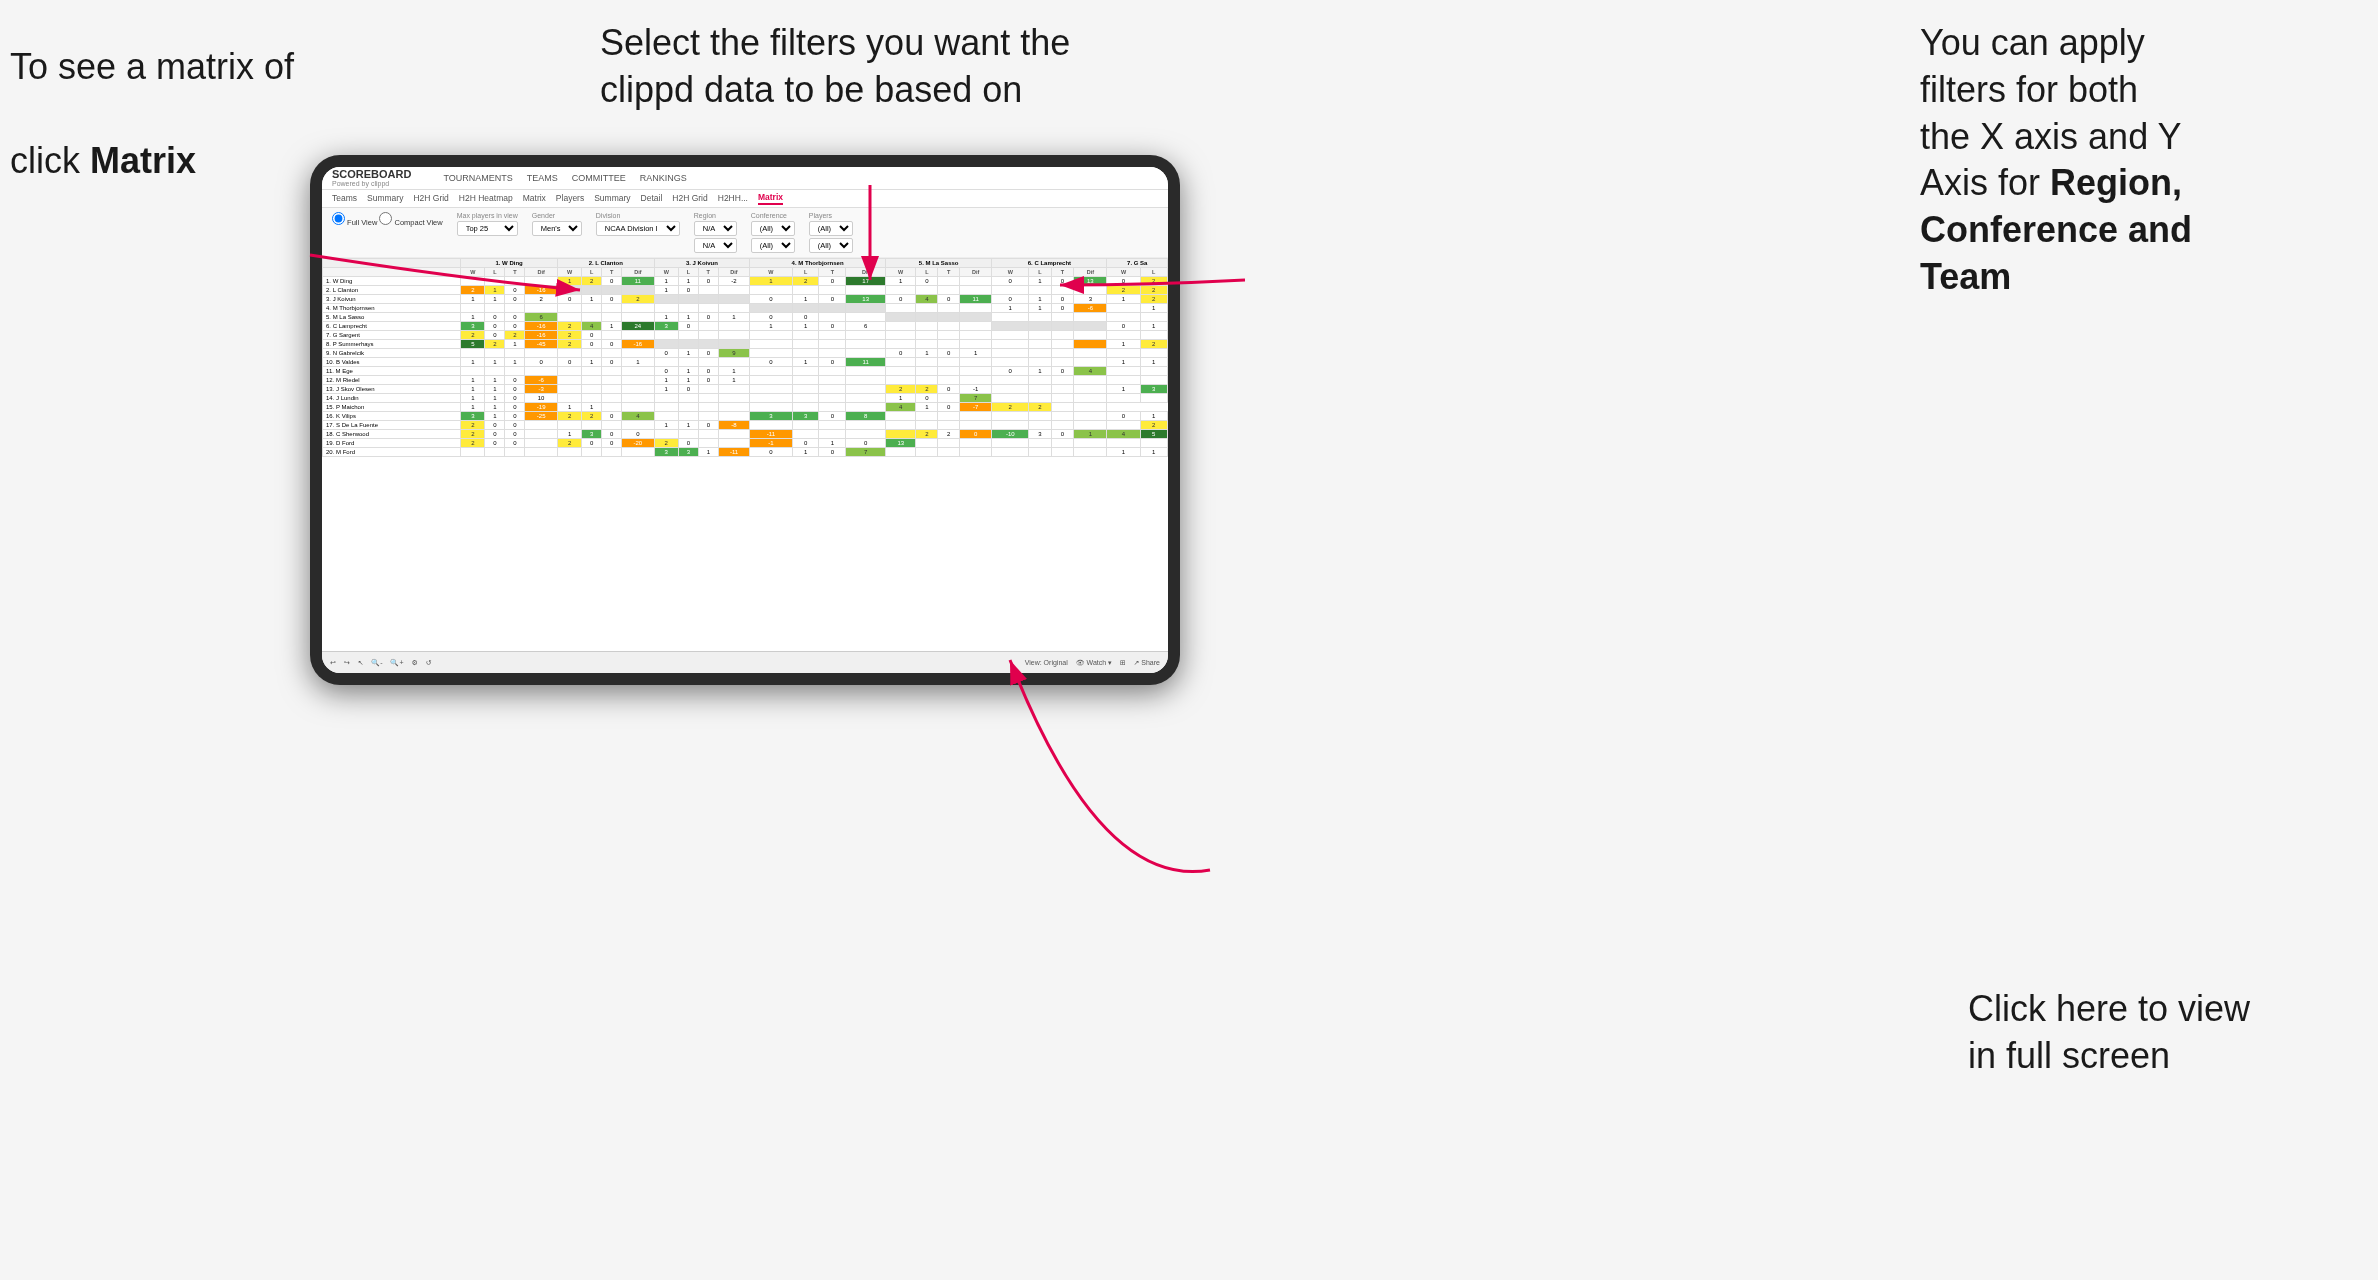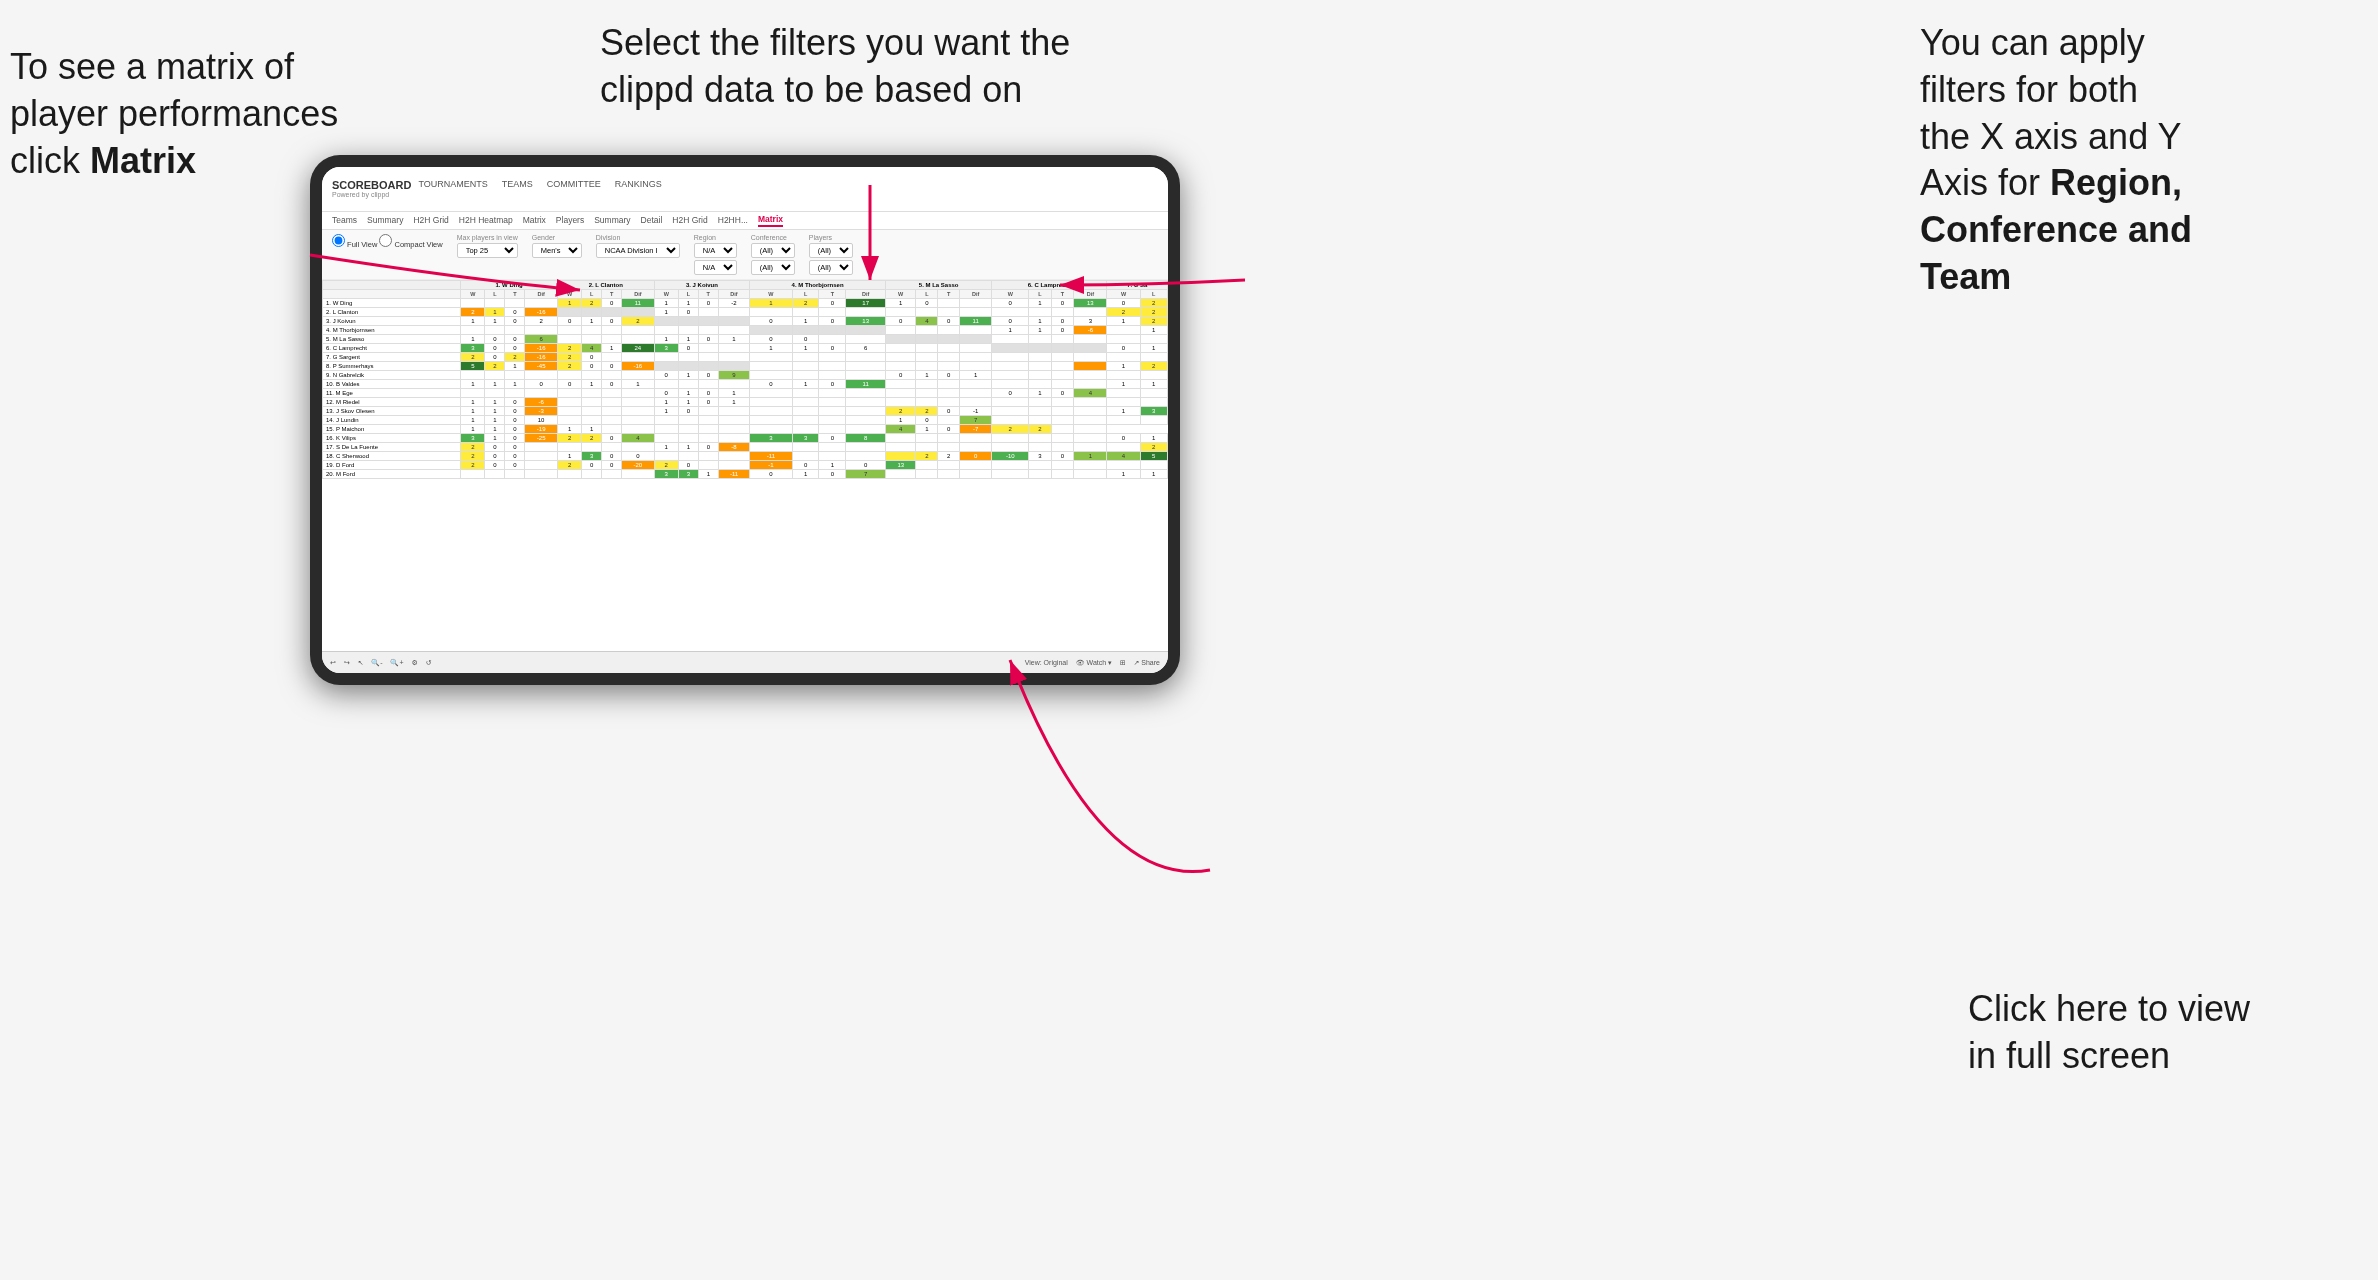--- a/index.html
+++ b/index.html
@@ -60,23 +60,24 @@
       background: #fff;
       border-radius: 18px;
       overflow: hidden;
       position: relative;
     }
 
     
     .app-header {
       background: #fff;
       border-bottom: 1px solid #ddd;
-      padding: 12px 10px;
+      padding: 1px 10px;
       display: flex;
-      gap: 7px;
+      align-items: center;
+      gap: 32px;
     }
     .scoreboard-logo {
       font-size: 11px;
       font-weight: 900;
       color: #333;
       line-height: 1.1;
     }
     .scoreboard-logo .powered {
       font-size: 7px;
       font-weight: 400;
@@ -207,21 +208,21 @@
       height: 1280px;
       pointer-events: none;
       z-index: 5;
     }
   </style>
 </head>
 <body>
 
 <div class="annotation annotation-topleft">
   <span>To see a matrix of</span><br>
-  <span>player performances</span><br>
+  <br>
   <span>click </span><b>Matrix</b>
 </div>
 
 <div class="annotation annotation-topmid">
   <span>Select the filters you want the clippd data to be based on</span>
 </div>
 
 <div class="annotation annotation-topright">
   <span>You  can apply</span><br>
   <span>filters for both</span><br>

